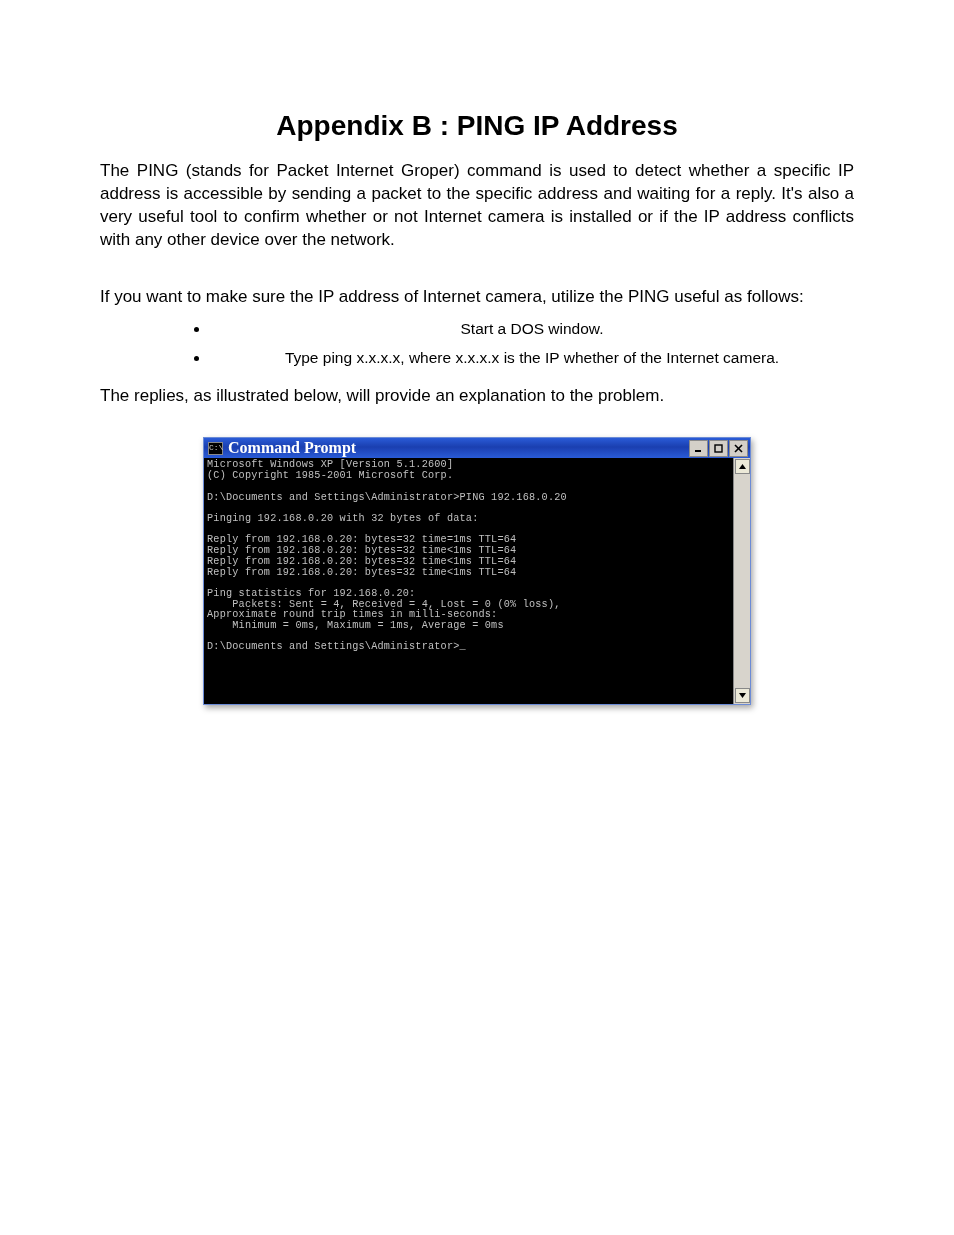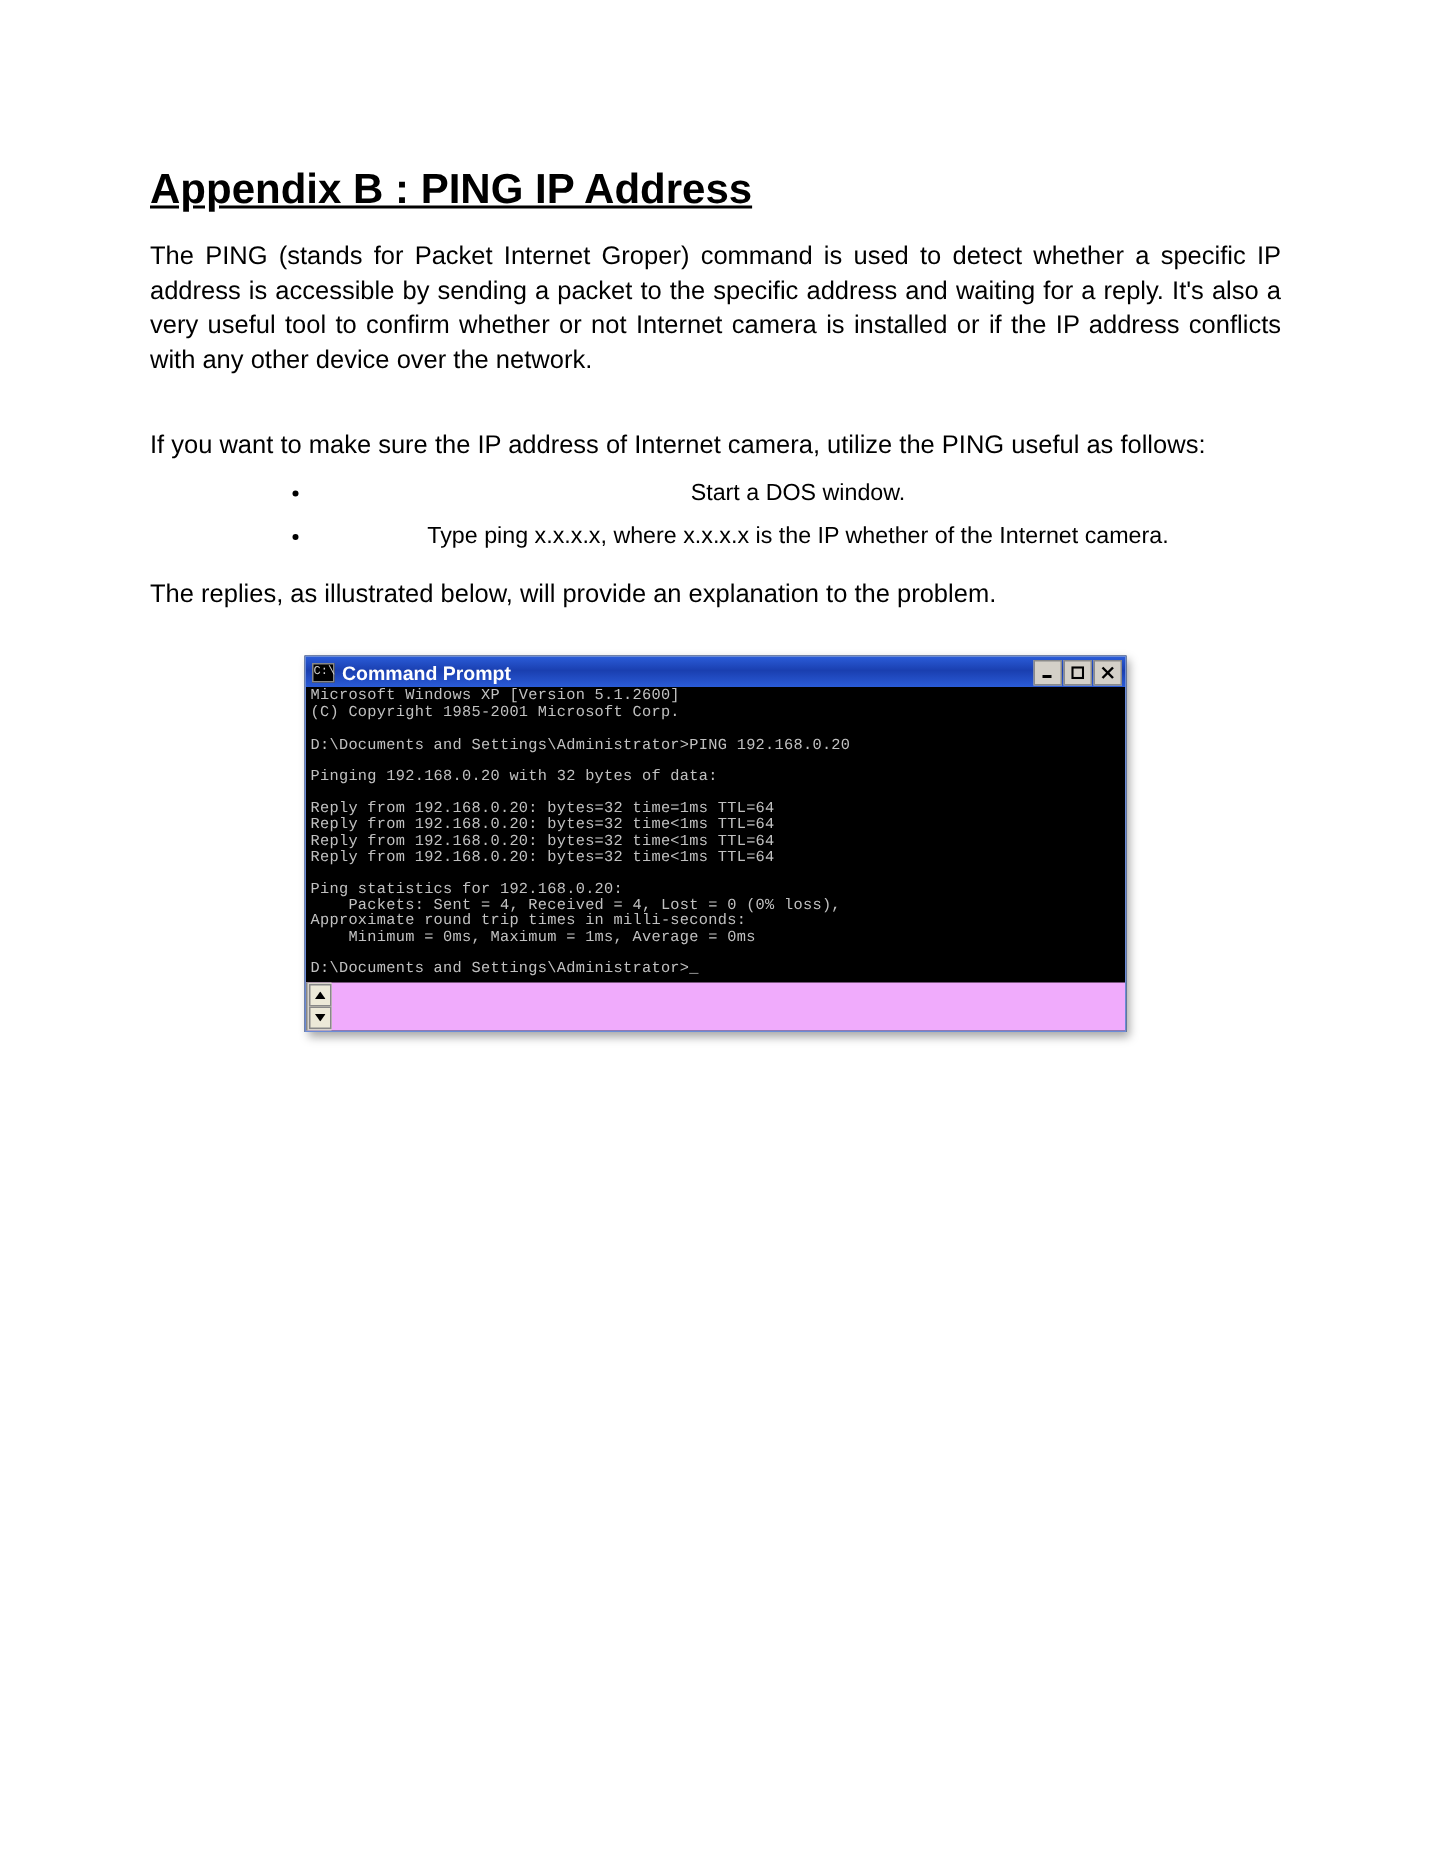--- a/index.html
+++ b/index.html
@@ -7,25 +7,24 @@
     padding: 0;
     background: #fff;
     font-family: Arial, Helvetica, sans-serif;
     color: #000;
     width: 954px;
   }
   .page {
     padding: 110px 100px 60px 100px;
   }
   h1.title {
-    text-align: left;
+    text-align: center;
     font-size: 28px;
     font-weight: bold;
     margin: 0 0 18px 0;
-    text-decoration: underline;
   }
   p {
     font-size: 17px;
     line-height: 1.35;
     margin: 0 0 14px 0;
     text-align: justify;
   }
   p.tight { margin-bottom: 6px; }
   ul {
     margin: 4px 0 12px 0;
@@ -67,38 +66,37 @@
     margin-right: 5px;
     font-size: 8px;
     color: #ccc;
     line-height: 10px;
     text-align: center;
     font-family: "Courier New", monospace;
   }
   .cmd-titlebar .title-text {
     flex: 1;
     color: #fff;
-    font-size: 13px;
+    font-size: 16px;
     font-weight: bold;
-    font-family: Liberation Sans, sans-serif;
+    font-family: Liberation Serif, serif;
   }
   .cmd-titlebar .winbtn {
     width: 17px; height: 15px;
     background: #d4d0c8;
     border: 1px solid #8a8a8a;
     margin-left: 1px;
     display: flex;
     align-items: center;
     justify-content: center;
   }
   .cmd-titlebar .winbtn svg { display:block; }
   .cmd-body-wrap {
     display: flex;
-    background: #f0abfc;
-    flex-direction: column;
+    background: #ec4899;
   }
   .cmd-body {
     flex: 1;
     background: #000;
     color: #c0c0c0;
     font-family: "Courier New", monospace;
     font-size: 10.2px;
     line-height: 1.05;
     letter-spacing: 0.2px;
     padding: 2px 3px 2px 3px;

